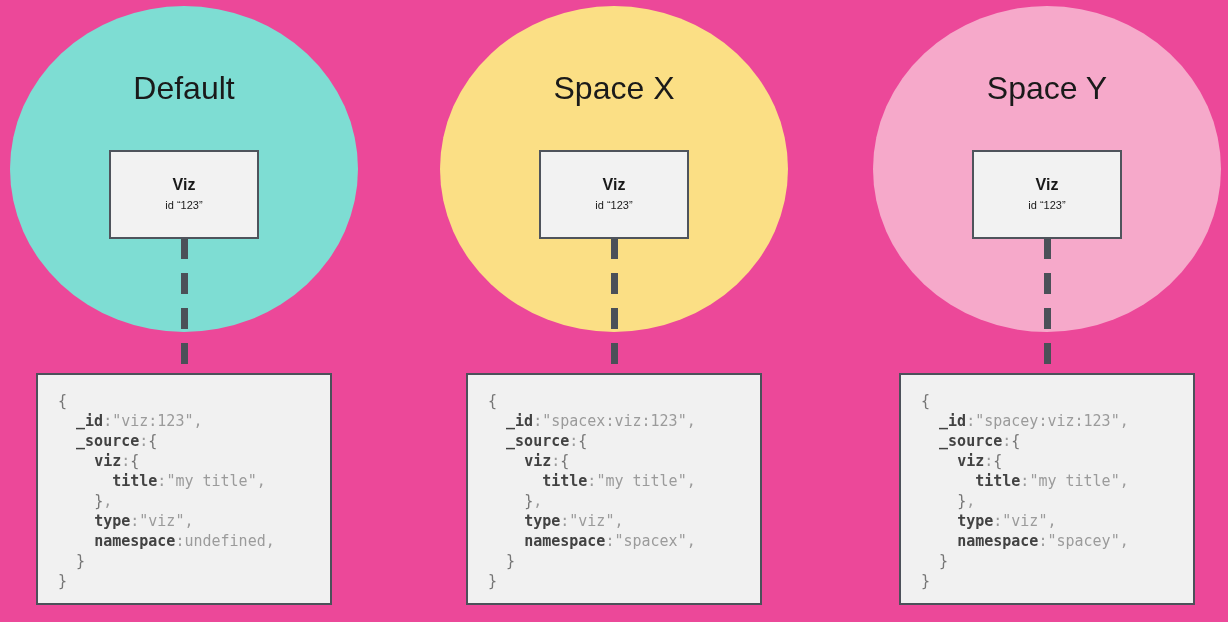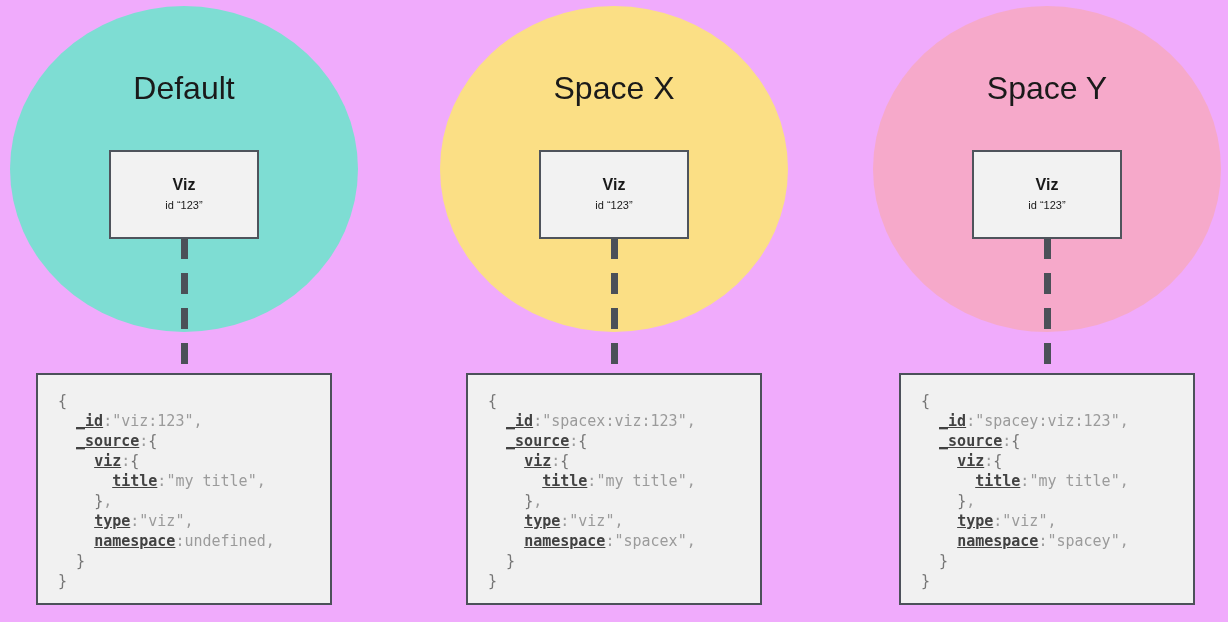--- a/index.html
+++ b/index.html
@@ -5,21 +5,21 @@
   html, body {
     margin: 0;
     padding: 0;
     background: #ffffff;
     font-family: "Liberation Sans", sans-serif;
   }
   .canvas {
     position: relative;
     width: 1228px;
     height: 622px;
-    background: #f0abfc;
+    background: #ec4899;
     overflow: hidden;
   }
   .space { position: static; }
   .circle {
     position: absolute;
     top: 6px;
     left: calc(var(--cx) - 174px);
     width: 348px;
     height: 326px;
     border-radius: 50%;
@@ -88,21 +88,21 @@
     box-sizing: border-box;
     margin: 0;
     padding: 16px 0 0 20px;
     font-family: "DejaVu Sans Mono", "Liberation Mono", monospace;
     font-size: 15px;
     line-height: 20px;
     white-space: pre;
     z-index: 3;
     overflow: hidden;
   }
-  .seg-k { color: #424242; font-weight: bold; text-decoration: underline; }
+  .seg-k { color: #424242; font-weight: bold; }
   .seg-p { color: #9b9b9b; }
   .seg-v { color: #9b9b9b; }
   .seg-b { color: #757575; }
   .seg-t { color: #9b9b9b; }
 </style>
 </head>
 <body>
 
 <div class="canvas">
 

